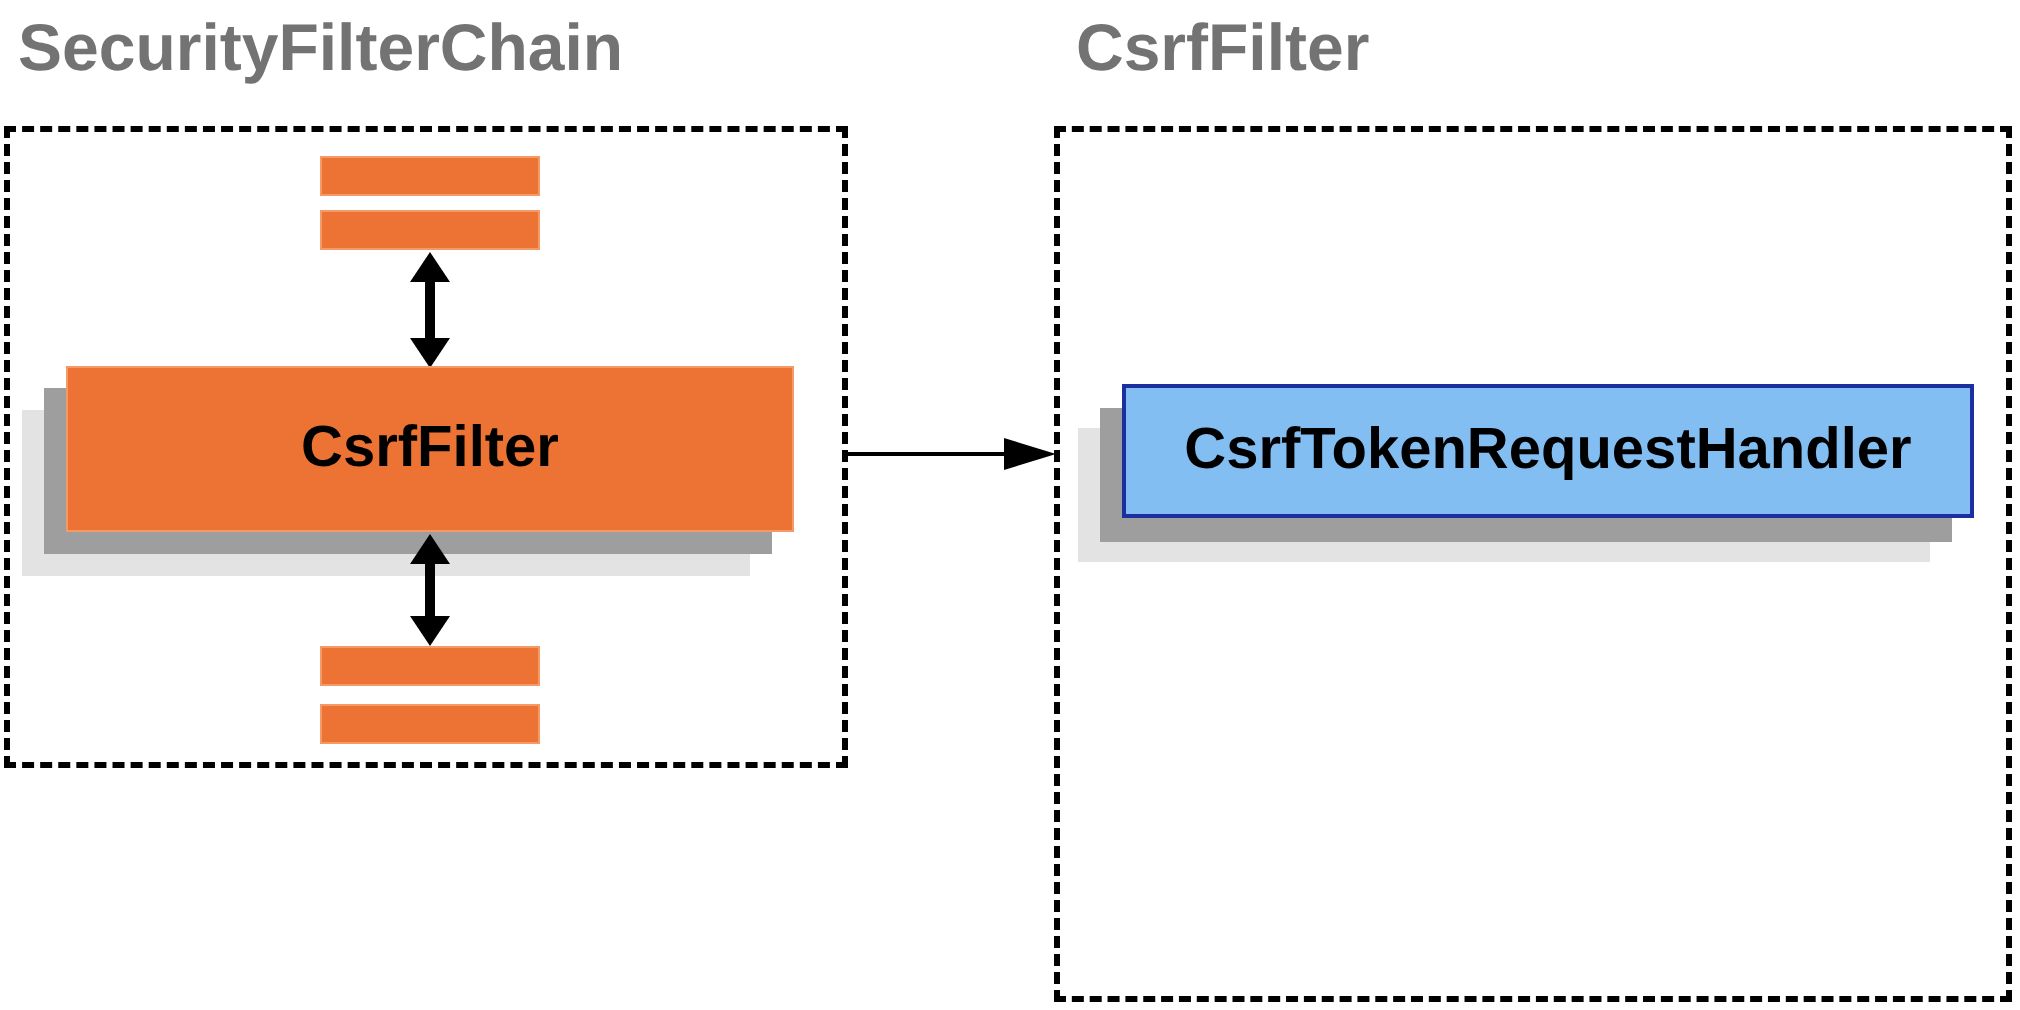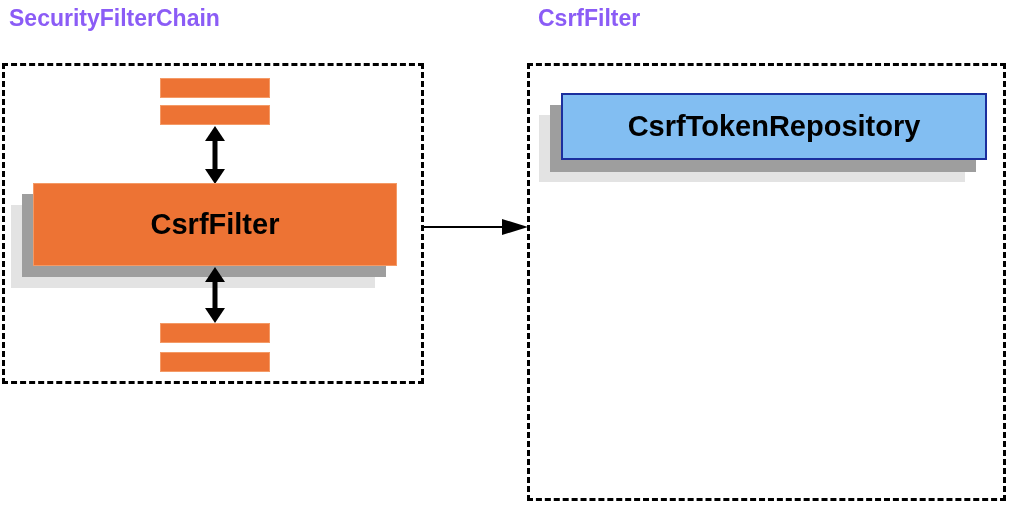--- a/index.html
+++ b/index.html
@@ -10,23 +10,23 @@
   }
   .canvas {
     position: relative;
     width: 1010px;
     height: 505px;
     background: #ffffff;
     overflow: hidden;
   }
   .panel-title {
     position: absolute;
-    font-size: 23px;
+    font-size: 33px;
     font-weight: bold;
-    color: #8b5cf6;
+    color: #737373;
     white-space: nowrap;
   }
   .title-left  { left: 9px;  top: 5px; }
   .title-right { left: 538px; top: 5px; }
 
   .dashed-box {
     position: absolute;
     border: 3px dashed #000000;
     box-sizing: border-box;
     background: transparent;
@@ -119,20 +119,20 @@
   <div class="req-bar bar-3"></div>
   <div class="req-bar bar-4"></div>
 
   <svg class="arrow-svg harrow" width="104" height="20" viewBox="0 0 104 20">
     <line x1="0" y1="10" x2="80" y2="10" stroke="#000000" stroke-width="2"></line>
     <polygon points="104,10 78,2 78,18" fill="#000000"></polygon>
   </svg>
 
   <div class="dashed-box right-dashed"></div>
 
-  <div class="component-box comp-1">
-    <span class="box-label">CsrfTokenRepository</span>
+
+  <div class="component-box comp-2">
+    <span class="box-label">CsrfTokenRequestHandler</span>
   </div>
-
 
 
 
 </div>
 
 </body></html>

